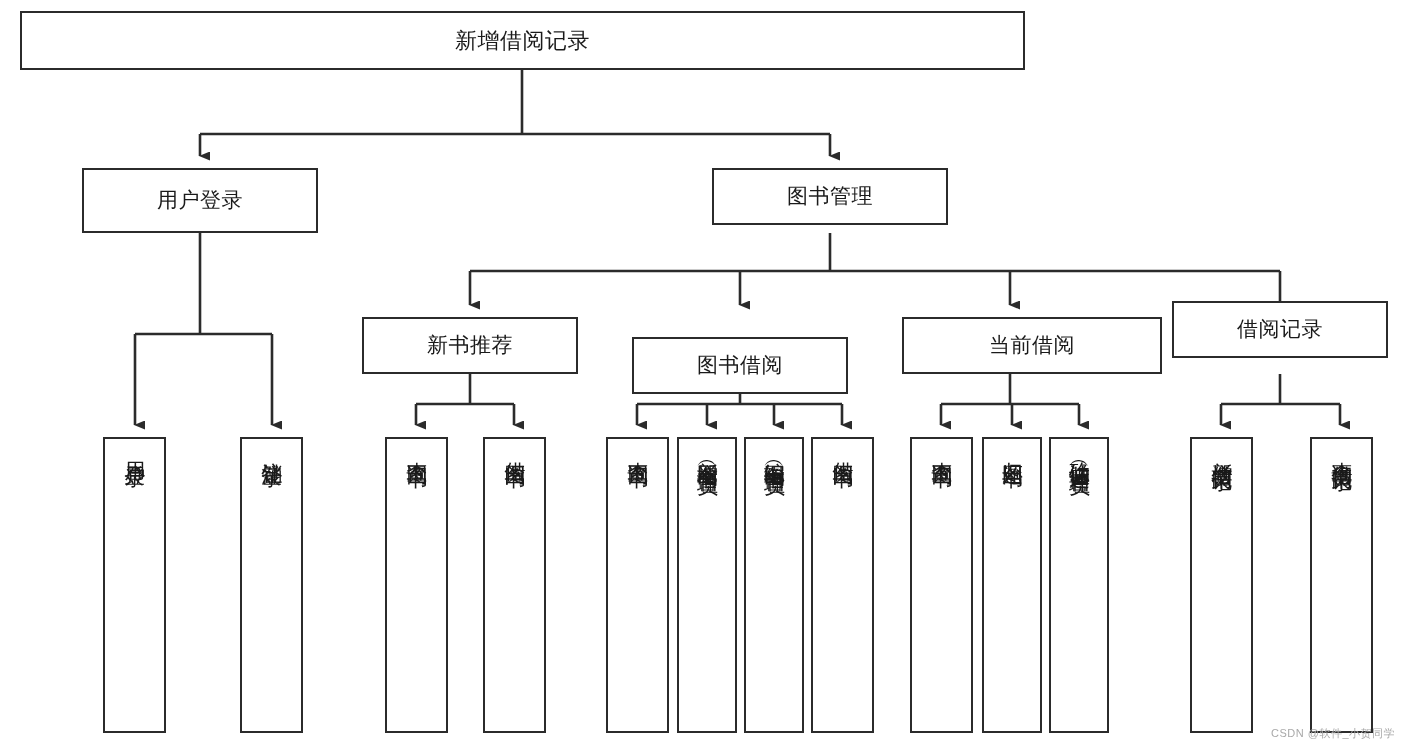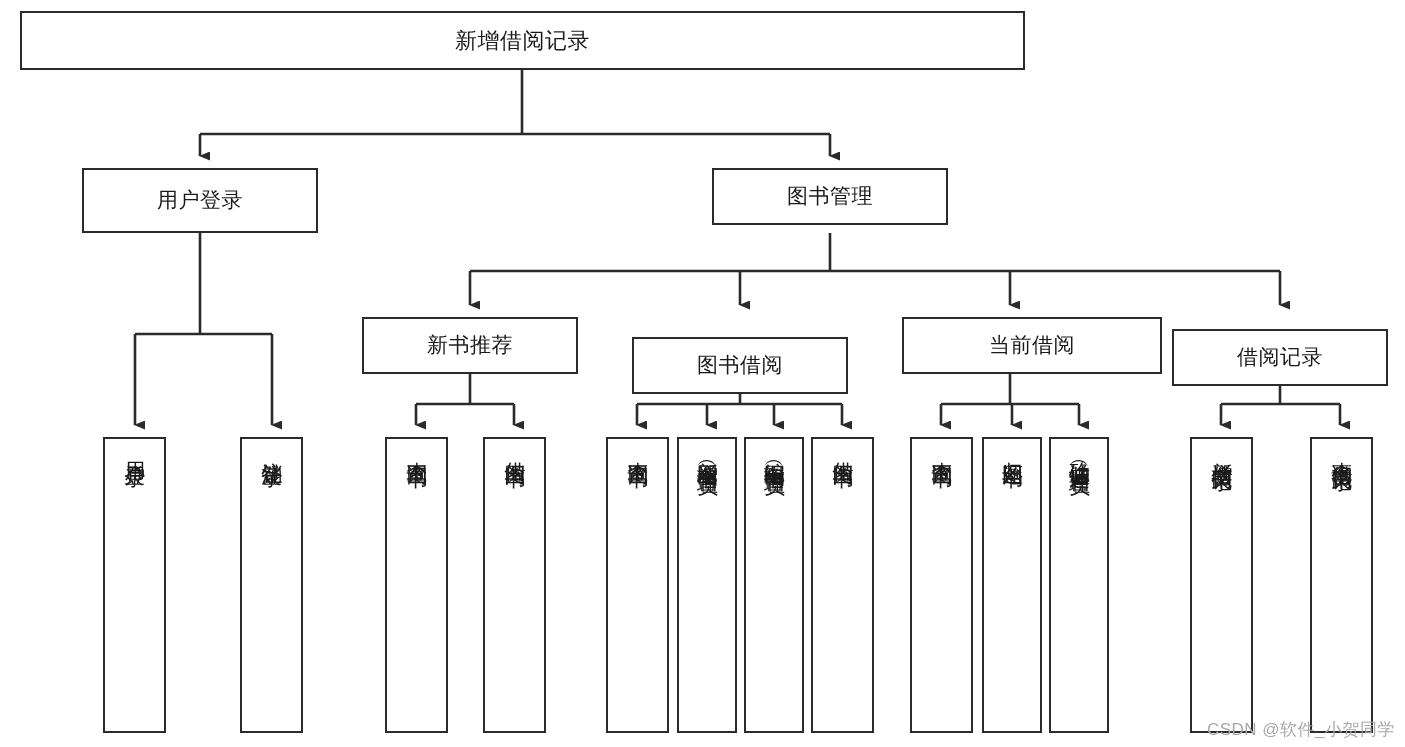--- a/index.html
+++ b/index.html
@@ -59,21 +59,21 @@
     text-orientation: upright;
     font-size: 21px;
     line-height: 1.18;
     letter-spacing: 2px;
     white-space: nowrap;
   }
   #watermark {
     position: absolute;
     right: 10px;
     bottom: 6px;
-    font-size: 17px;
+    font-size: 11px;
     color: #a9a9a9;
     letter-spacing: 0.5px;
     z-index: 5;
     white-space: nowrap;
     margin-left: 28px;
   }
 </style>
 </head>
 <body>
 
@@ -145,21 +145,21 @@
 
   <div class="node node-horizontal" style="left:362px; top:317px; width:216px; height:57px;">
     <span class="label">新书推荐</span>
   </div>
   <div class="node node-horizontal" style="left:632px; top:317px; width:216px; height:57px;margin-top:20px;">
     <span class="label">图书借阅</span>
   </div>
   <div class="node node-horizontal" style="left:902px; top:317px; width:260px; height:57px;">
     <span class="label">当前借阅</span>
   </div>
-  <div class="node node-horizontal" style="left:1172px; top:329px; width:216px; height:57px;">
+  <div class="node node-horizontal" style="left:1172px; top:301px; width:216px; height:57px;">
     <span class="label">借阅记录</span>
   </div>
 
   <div class="node node-leaf" style="left:103px; top:437px; width:63px; height:296px;">
     <span class="label">用户登录</span>
   </div>
   <div class="node node-leaf" style="left:240px; top:437px; width:63px; height:296px;">
     <span class="label">注销登录</span>
   </div>
 

